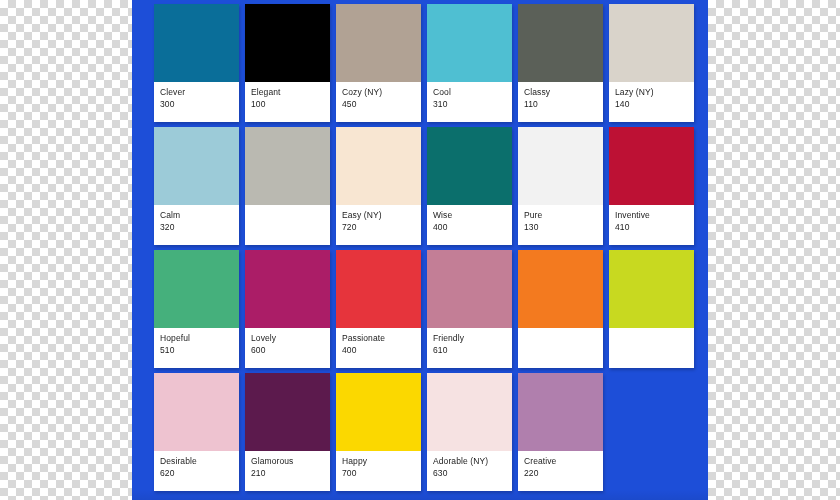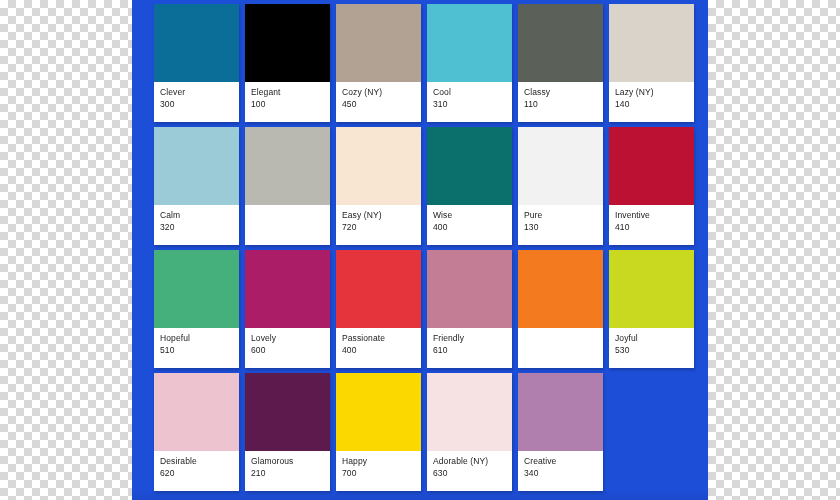--- a/index.html
+++ b/index.html
@@ -201,24 +201,20 @@
           <div class="meta">
             <span class="name">Friendly</span>
             <span class="code">610</span>
           </div>
         </div>
         <div class="swatch">
           <div class="chip" style="background: rgb(243, 122, 31);"></div>
         </div>
         <div class="swatch">
           <div class="chip" style="background: rgb(200, 217, 32);"></div>
-          <div class="meta">
-            <span class="name">Joyful</span>
-            <span class="code">530</span>
-          </div>
         </div>
         <div class="swatch">
           <div class="chip" style="background: rgb(238, 195, 208);"></div>
           <div class="meta">
             <span class="name">Desirable</span>
             <span class="code">620</span>
           </div>
         </div>
         <div class="swatch">
           <div class="chip" style="background: rgb(92, 26, 77);"></div>
@@ -238,19 +234,19 @@
           <div class="chip" style="background: rgb(246, 226, 226);"></div>
           <div class="meta">
             <span class="name">Adorable  (NY)</span>
             <span class="code">630</span>
           </div>
         </div>
         <div class="swatch">
           <div class="chip" style="background: rgb(176, 127, 173);"></div>
           <div class="meta">
             <span class="name">Creative</span>
-            <span class="code">340</span>
+            <span class="code">220</span>
           </div>
         </div>
       </div>
     <div id="card-shade"></div>
   </div>
 </div>
 
 </body></html>

